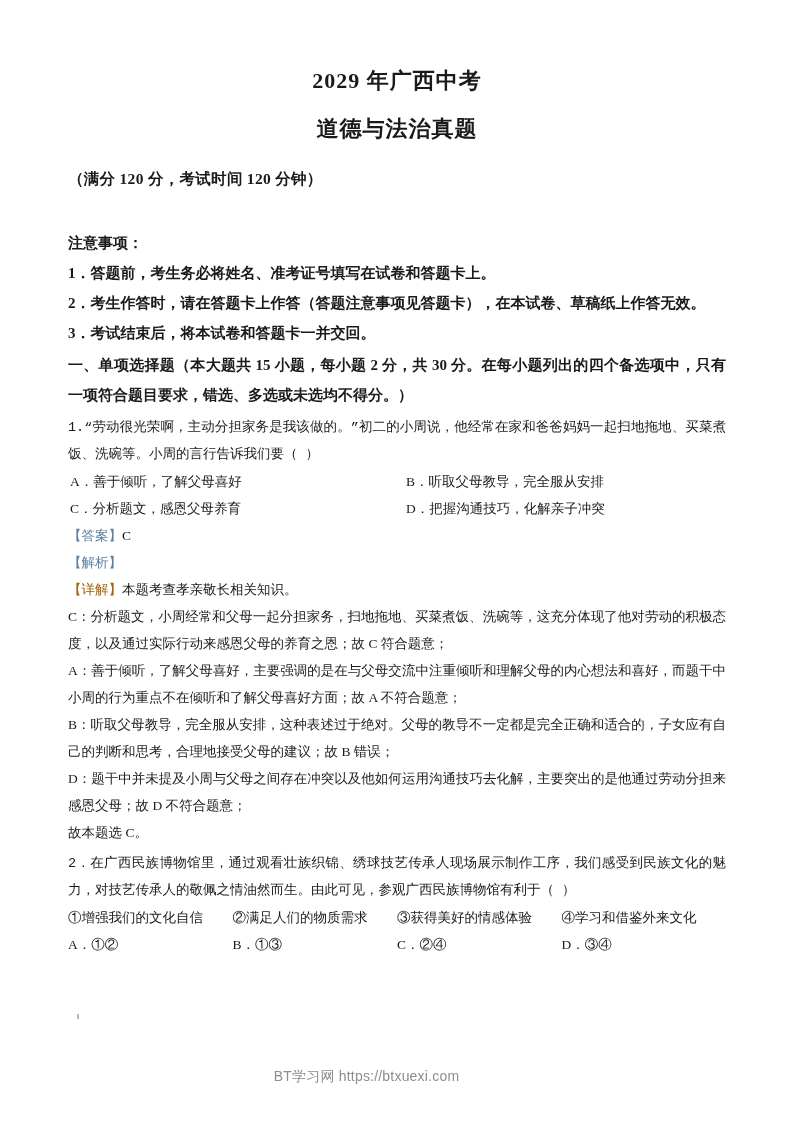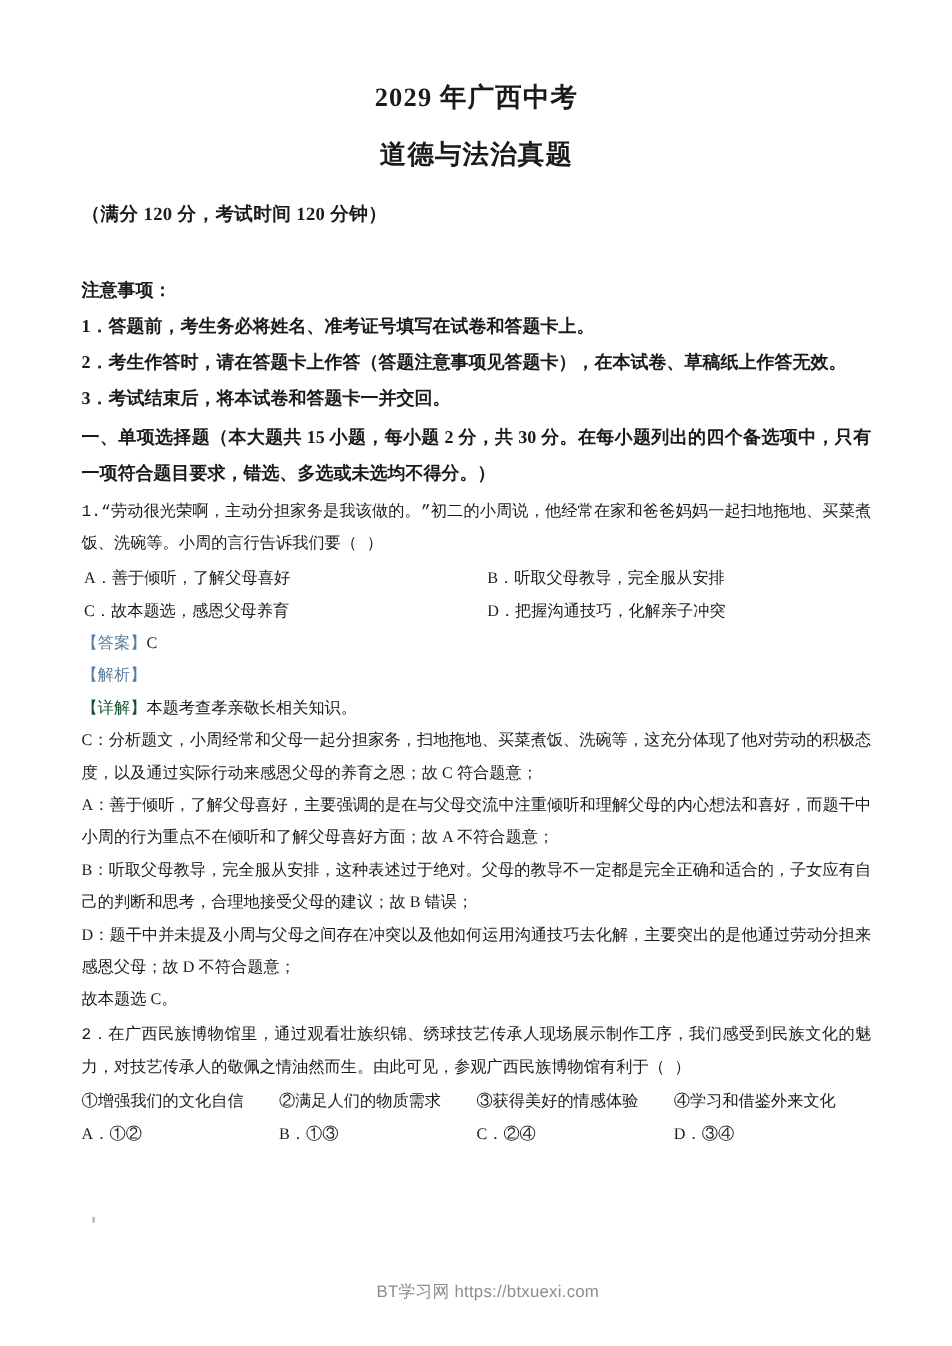--- a/index.html
+++ b/index.html
@@ -105,40 +105,39 @@
     line-height: 27px;
   }
   .items-row > .item-cell { width: 25%; }
 
   
   .answer-line, .analysis-line {
     font-size: 13.5px;
     line-height: 27px;
   }
   .tag-blue { color: #5c7e9e; }
-  .tag-black { color: #14532d; }
+  .tag-black { color: #a16207; }
   .expl {
     font-size: 13.5px;
     line-height: 27px;
     text-align: justify;
     text-justify: inter-ideograph;
   }
 
   
   .footer {
     position: absolute;
     left: 0;
     top: 1068px;
     width: 733px;
     text-align: center;
     font-family: "Liberation Sans", "DejaVu Sans", sans-serif;
     font-size: 14px;
     color: #8d8d8d;
     letter-spacing: .2px;
-    padding-left: 40px;
   }
   .stray-dot {
     position: absolute;
     left: 77px;
     top: 1014px;
     width: 2px;
     height: 5px;
     background: #b9b9b9;
   }
 </style>
@@ -163,21 +162,21 @@
 
     <div class="section-heading">一、单项选择题（本大题共 15 小题，每小题 2 分，共 30 分。在每小题列出的四个备选项中，只有一项符合题目要求，错选、多选或未选均不得分。）</div>
 
     <div>
       <div class="question">1.“劳动很光荣啊，主动分担家务是我该做的。”初二的小周说，他经常在家和爸爸妈妈一起扫地拖地、买菜煮饭、洗碗等。小周的言行告诉我们要（      ）</div>
       <div class="opt-row opt-2col">
         <div class="opt-cell">A．善于倾听，了解父母喜好</div>
         <div class="opt-cell">B．听取父母教导，完全服从安排</div>
       </div>
       <div class="opt-row opt-2col">
-        <div class="opt-cell">C．故本题选，感恩父母养育</div>
+        <div class="opt-cell">C．分析题文，感恩父母养育</div>
         <div class="opt-cell">D．把握沟通技巧，化解亲子冲突</div>
       </div>
 
       <div class="answer-line">
         <span class="tag-blue">【答案】</span><span>C</span>
       </div>
       <div class="analysis-line">
         <span class="tag-blue">【解析】</span>
       </div>
       <div class="expl">

